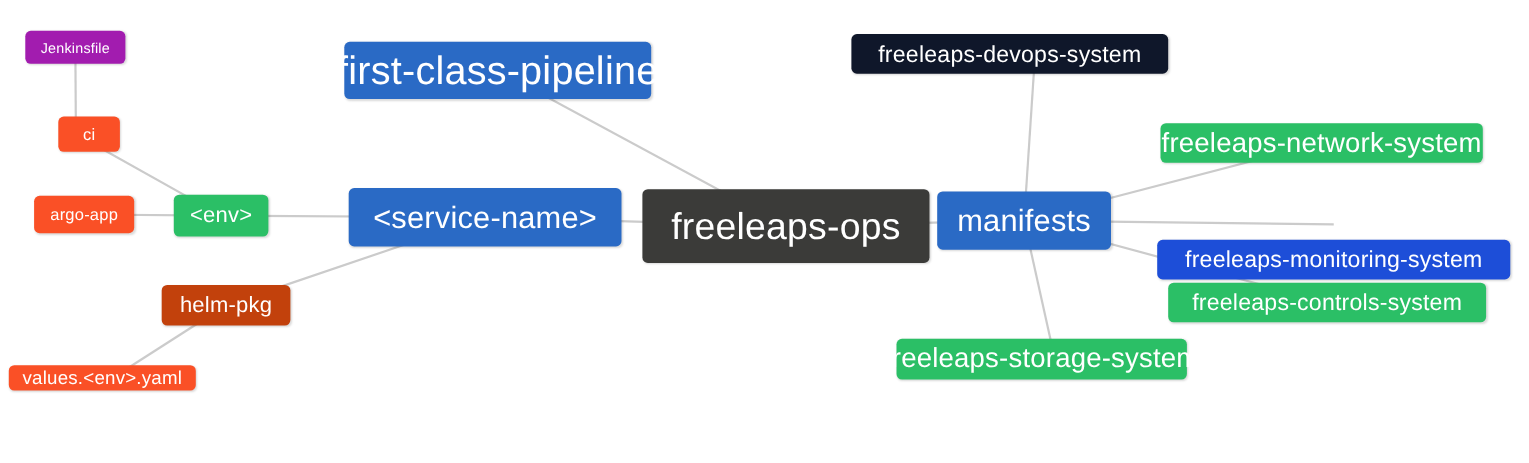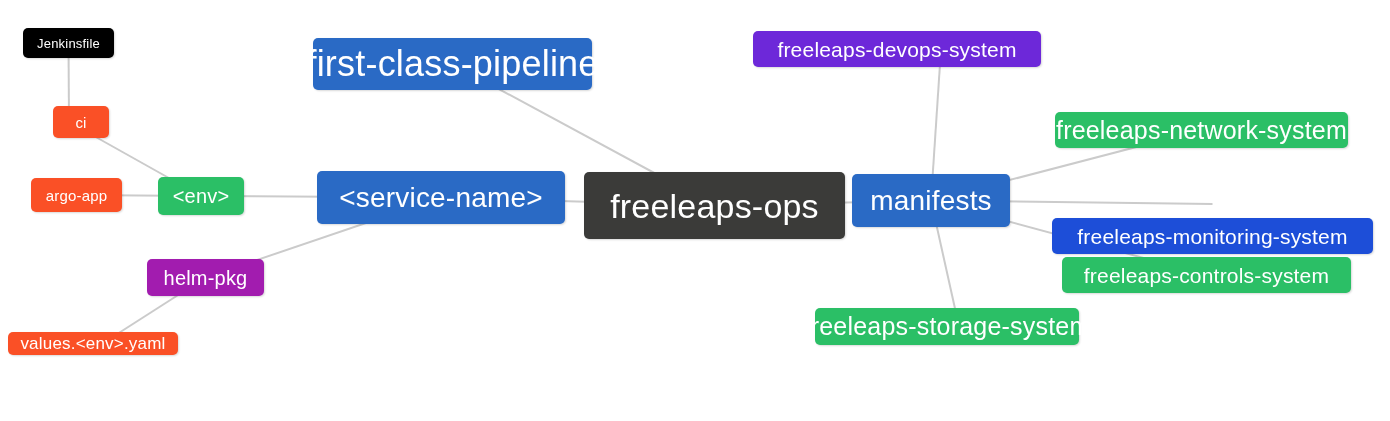--- a/index.html
+++ b/index.html
@@ -52,29 +52,29 @@
       <line x1="441" y1="197.5" x2="714.5" y2="205.5" stroke="#CBCBCB" stroke-width="2"></line>
       <line x1="452.5" y1="64" x2="714.5" y2="205.5" stroke="#CBCBCB" stroke-width="2"></line>
       <line x1="714.5" y1="205.5" x2="931" y2="200.5" stroke="#CBCBCB" stroke-width="2"></line>
       <line x1="931" y1="200.5" x2="941" y2="49" stroke="#CBCBCB" stroke-width="2"></line>
       <line x1="931" y1="200.5" x2="1201.5" y2="130" stroke="#CBCBCB" stroke-width="2"></line>
       <line x1="931" y1="200.5" x2="1212.5" y2="204" stroke="#CBCBCB" stroke-width="2"></line>
       <line x1="931" y1="200.5" x2="1206.5" y2="275" stroke="#CBCBCB" stroke-width="2"></line>
       <line x1="931" y1="200.5" x2="959" y2="326.5" stroke="#CBCBCB" stroke-width="2"></line>
     </svg>
   <div id="nodes-layer">
-      <div class="mm-node" style="left: 23px; top: 28px; width: 91px; height: 30px; font-size: 13px; background: #000000;">Jenkinsfile</div>
+      <div class="mm-node" style="left: 23px; top: 28px; width: 91px; height: 30px; font-size: 13px; background: #a21caf;">Jenkinsfile</div>
       <div class="mm-node" style="left: 53px; top: 106px; width: 56px; height: 32px; font-size: 15px; background: rgb(250, 80, 38);">ci</div>
       <div class="mm-node" style="left: 31px; top: 178px; width: 91px; height: 34px; font-size: 15px; background: rgb(250, 80, 38);">argo-app</div>
       <div class="mm-node" style="left: 158px; top: 177px; width: 86px; height: 38px; font-size: 20px; background: rgb(43, 191, 102); text-align: right;">&lt;env&gt;</div>
-      <div class="mm-node" style="left: 147px; top: 259px; width: 117px; height: 37px; font-size: 20px; background: #a21caf;">helm-pkg</div>
+      <div class="mm-node" style="left: 147px; top: 259px; width: 117px; height: 37px; font-size: 20px; background: #c2410c;">helm-pkg</div>
       <div class="mm-node" style="left: 8px; top: 332px; width: 170px; height: 23px; font-size: 17px; background: rgb(250, 80, 38);">values.&lt;env&gt;.yaml</div>
       <div class="mm-node" style="left: 317px; top: 171px; width: 248px; height: 53px; font-size: 28px; background: rgb(42, 106, 197);">&lt;service-name&gt;</div>
       <div class="mm-node" style="left: 313px; top: 38px; width: 279px; height: 52px; font-size: 36px; background: rgb(42, 106, 197);">first-class-pipeline</div>
       <div class="mm-node" style="left: 584px; top: 172px; width: 261px; height: 67px; font-size: 34px; background: rgb(59, 59, 57);">freeleaps-ops</div>
       <div class="mm-node" style="left: 852px; top: 174px; width: 158px; height: 53px; font-size: 28px; background: rgb(42, 106, 197);">manifests</div>
-      <div class="mm-node" style="left: 753px; top: 31px; width: 288px; height: 36px; font-size: 21px; background: #6d28d9;">freeleaps-devops-system</div>
+      <div class="mm-node" style="left: 774px; top: 31px; width: 288px; height: 36px; font-size: 21px; background: #0f172a;">freeleaps-devops-system</div>
       <div class="mm-node" style="left: 1055px; top: 112px; width: 293px; height: 36px; font-size: 25px; background: rgb(43, 191, 102);">freeleaps-network-system</div>
       <div class="mm-node" style="left: 1052px; top: 186px; width: 321px; height: 36px; font-size: 21px; background: #1d4ed8; margin-top: 32px;">freeleaps-monitoring-system</div>
       <div class="mm-node" style="left: 1062px; top: 257px; width: 289px; height: 36px; font-size: 21px; background: rgb(43, 191, 102);">freeleaps-controls-system</div>
       <div class="mm-node" style="left: 815px; top: 308px; width: 264px; height: 37px; font-size: 25px; background: rgb(43, 191, 102);">freeleaps-storage-system</div>
     </div>
 </div>
 
 </body></html>

